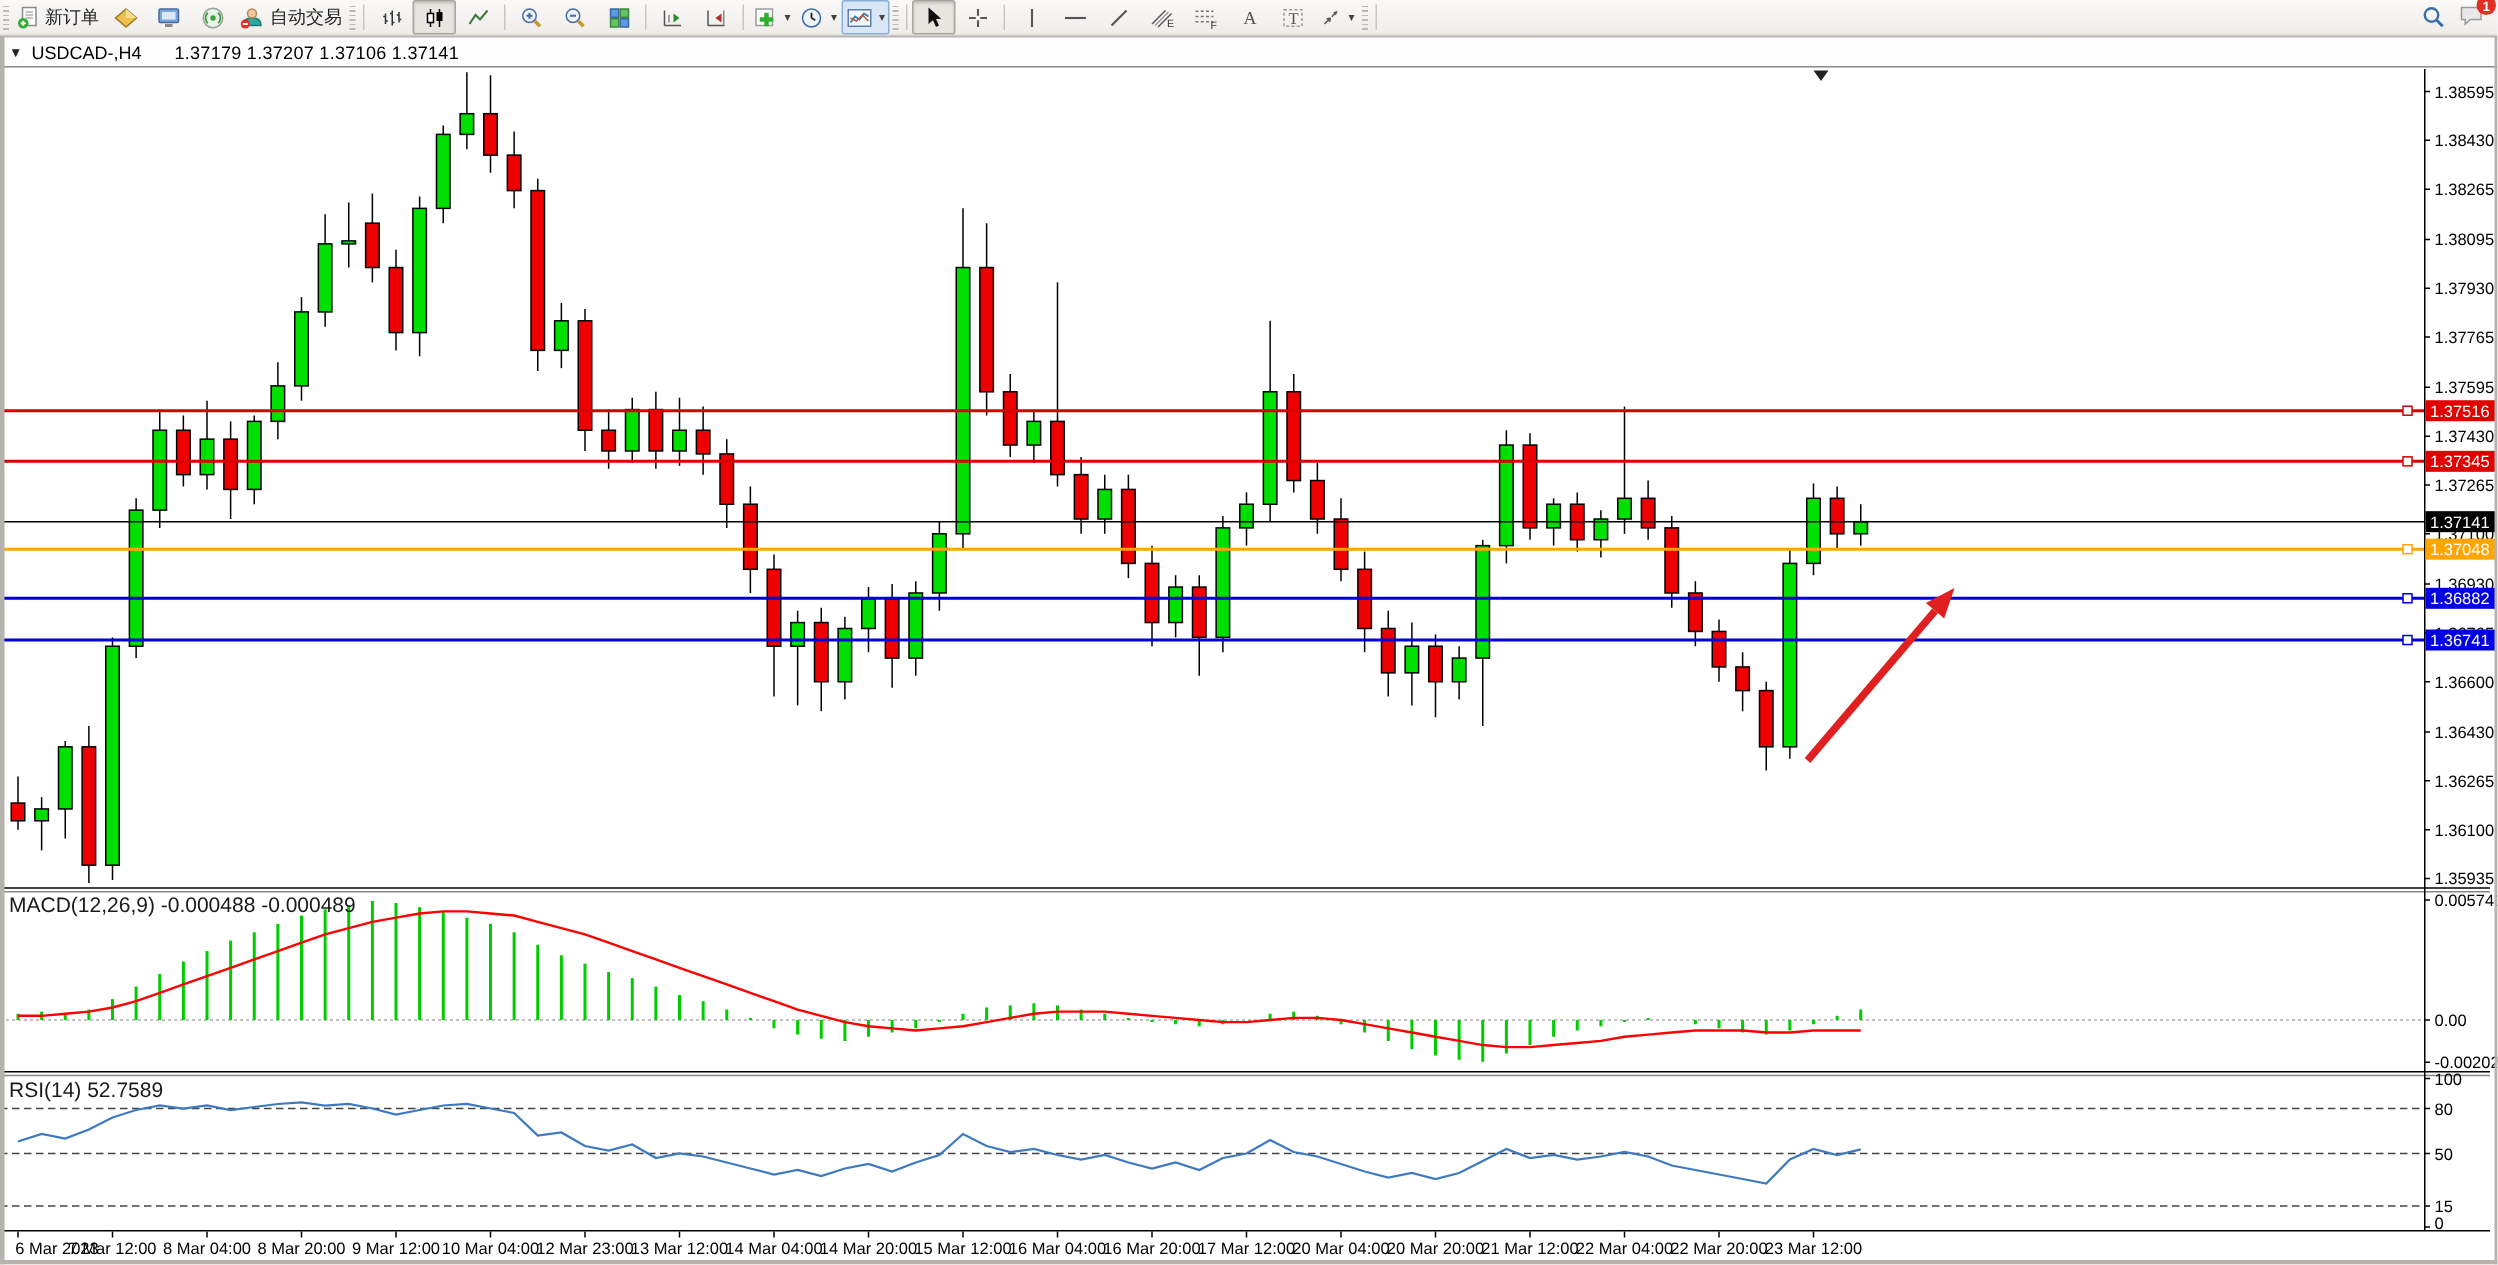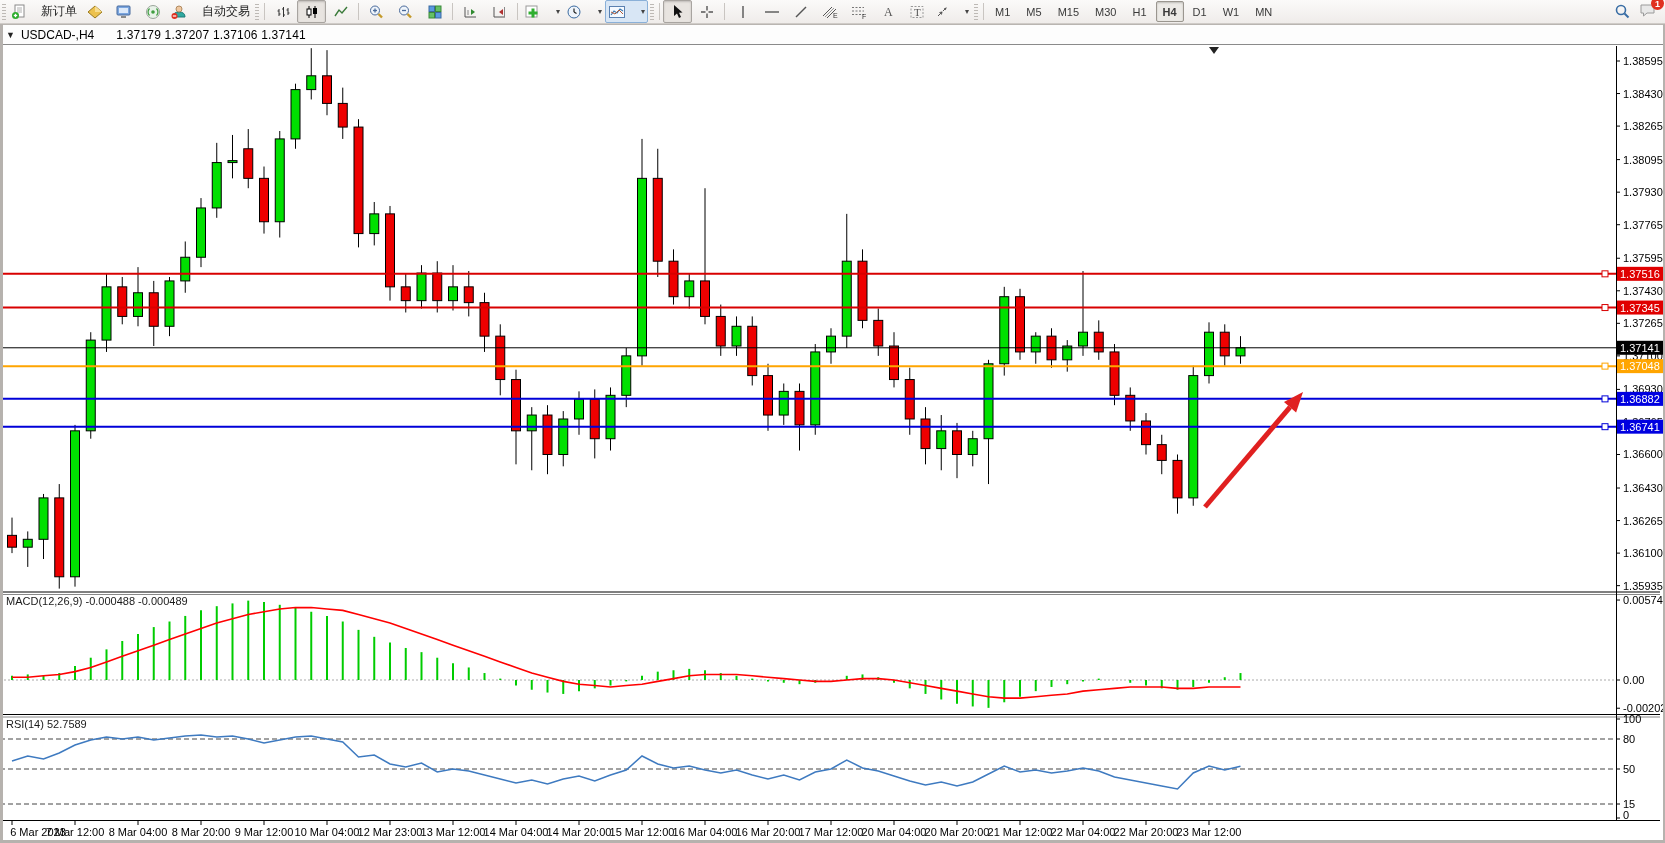--- a/index.html
+++ b/index.html
@@ -7,39 +7,39 @@
   #win{position:relative;width:1665px;height:843px;background:#fff;}
   
   #toolbar{position:absolute;left:0;top:0;width:1665px;height:23px;
     background:linear-gradient(#fbfaf9,#efecea);border-bottom:1px solid #cfcbc7;
     display:flex;align-items:center;font-size:12px;color:#222;}
   .tb-group{display:flex;align-items:center;height:23px;}
   .grip{width:4px;height:16px;margin:0 2px;
     background:repeating-linear-gradient(to bottom,#bdb9b5 0 1px,transparent 1px 3px);}
   .sep{width:1px;height:17px;background:#c9c5c1;margin:0 3px;}
   .tb-btn{height:21px;min-width:23px;display:flex;align-items:center;justify-content:center;
-    border:1px solid transparent;border-radius:2px;padding:0 2px;cursor:default;gap:14px;}
+    border:1px solid transparent;border-radius:2px;padding:0 2px;cursor:default;gap:3px;}
   .tb-btn.pressed{background:#e8e4e0;border-color:#a8a4a0;box-shadow:inset 0 1px 2px rgba(0,0,0,.18);}
   .tb-btn.hilite{background:#d8e6f5;border-color:#8ab0d8;}
   .tb-btn .lbl{white-space:nowrap;}
   .caret{font-size:8px;color:#444;margin-left:1px;}
   .tf-btn{height:19px;padding:0 6px;display:flex;align-items:center;font-size:11px;color:#3a3a3a;
     border:1px solid transparent;border-radius:2px;margin:0 1px;}
   .tf-btn.active{border-color:#9a968f;background:#eceae6;box-shadow:inset 0 1px 2px rgba(0,0,0,.2);font-weight:bold;}
   #tb-right{margin-left:auto;display:flex;align-items:center;padding-right:8px;gap:8px;}
   .badge{position:absolute;top:-5px;right:-7px;background:#e03020;color:#fff;border-radius:50%;
     width:13px;height:13px;font-size:9px;display:flex;align-items:center;justify-content:center;font-weight:bold;}
   
   #titlebar{position:absolute;left:0;top:24px;width:1665px;height:21px;background:#fdfdfd;
     border-top:1px solid #b9b5b1;border-bottom:1px solid #8a8a8a;display:flex;align-items:center;
     font-size:12px;color:#000;padding-left:6px;box-sizing:border-box;}
   #titlebar .tri{font-size:9px;margin-right:6px;color:#222;}
   #titlebar .ohlc{margin-left:22px;letter-spacing:.2px;}
   
-  .panel-label{position:absolute;font-size:11px;color:#1a1a1a;z-index:5;text-align:right;}
+  .panel-label{position:absolute;font-size:14px;color:#1a1a1a;z-index:5;text-align:right;}
   
   .edge{position:absolute;background:#b6b2ae;z-index:9;}
 </style>
 </head>
 <body>
 
 <div id="win">
 
   <div id="toolbar">
     <div class="grip"></div>
@@ -241,31 +241,20 @@
         <svg width="16" height="16">
             <path d="M4 12 L8 8 M8 8 l-2.6 .6 M8 8 l-.6 2.6" stroke="#555" fill="none"></path>
             <path d="M12 4 L8.8 7.2" stroke="#555"></path>
             <polygon points="12.8,3.2 9.8,4.4 11.6,6.2" fill="#555"></polygon>
           </svg>
         <span class="caret">▾</span>
       </div>
     </div>
     <div class="grip"></div>
       <div class="sep"></div>
-    <div class="tb-group" id="tf-group">
-        <div class="tf-btn">M1</div>
-        <div class="tf-btn">M5</div>
-        <div class="tf-btn">M15</div>
-        <div class="tf-btn">M30</div>
-        <div class="tf-btn">H1</div>
-        <div class="tf-btn active">H4</div>
-        <div class="tf-btn">D1</div>
-        <div class="tf-btn">W1</div>
-        <div class="tf-btn">MN</div>
-      </div>
     <div id="tb-right">
       <svg width="17" height="17">
           <circle cx="7" cy="7" r="4.5" fill="none" stroke="#3a6ea5" stroke-width="1.6"></circle>
           <line x1="10.5" y1="10.5" x2="14.5" y2="14.5" stroke="#3a6ea5" stroke-width="2"></line>
         </svg>
       <div style="position:relative">
         <svg width="18" height="16">
             <path d="M2 3 h13 v8 h-7 l-3.5 3 v-3 H2 z" fill="#e8e8e8" stroke="#9a9a9a"></path>
           </svg>
         <span class="badge">1</span>

